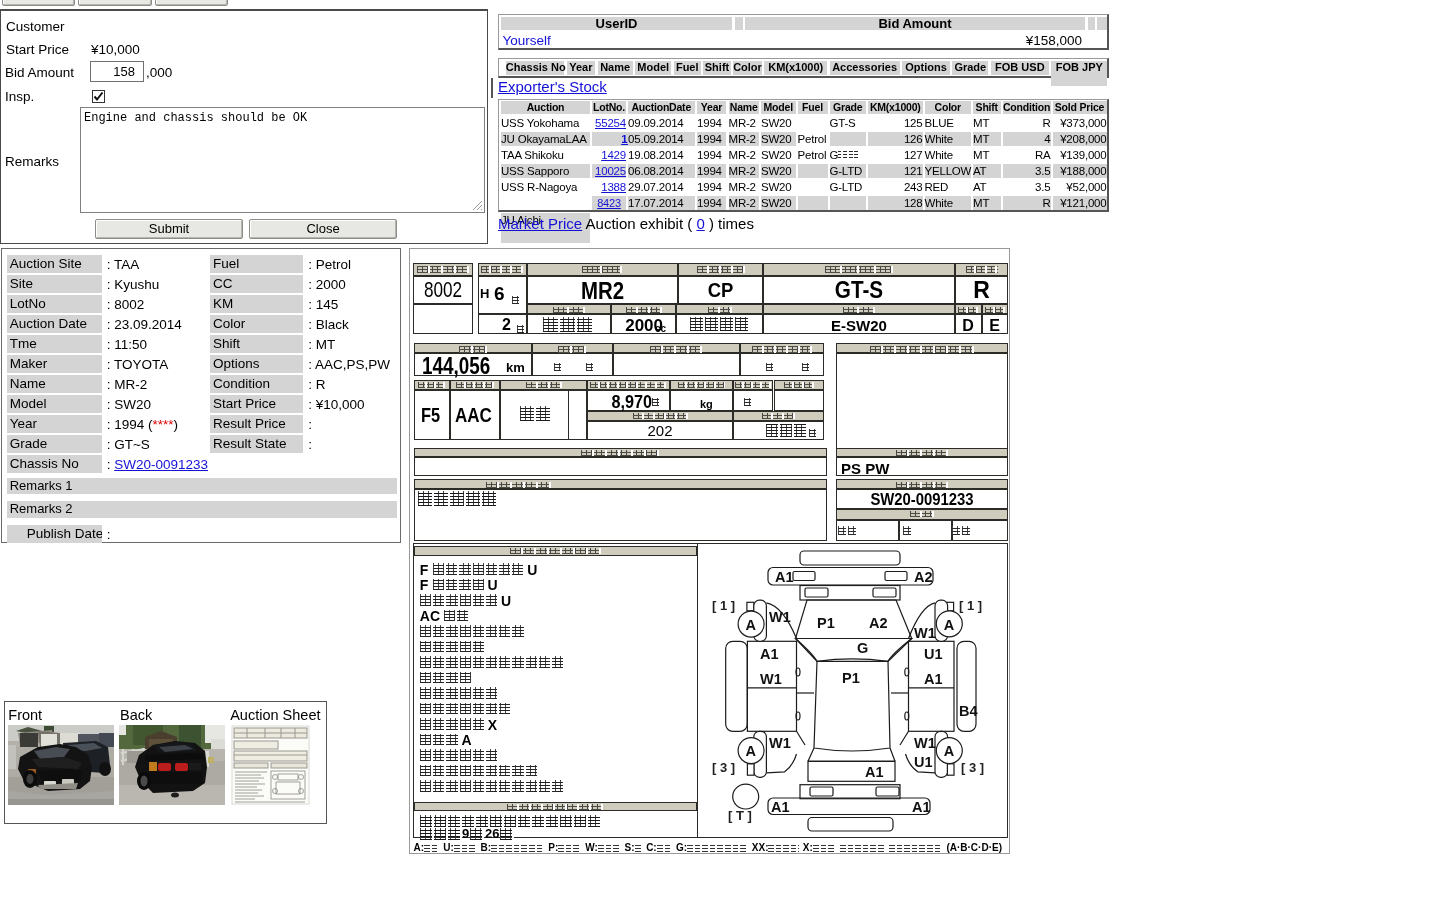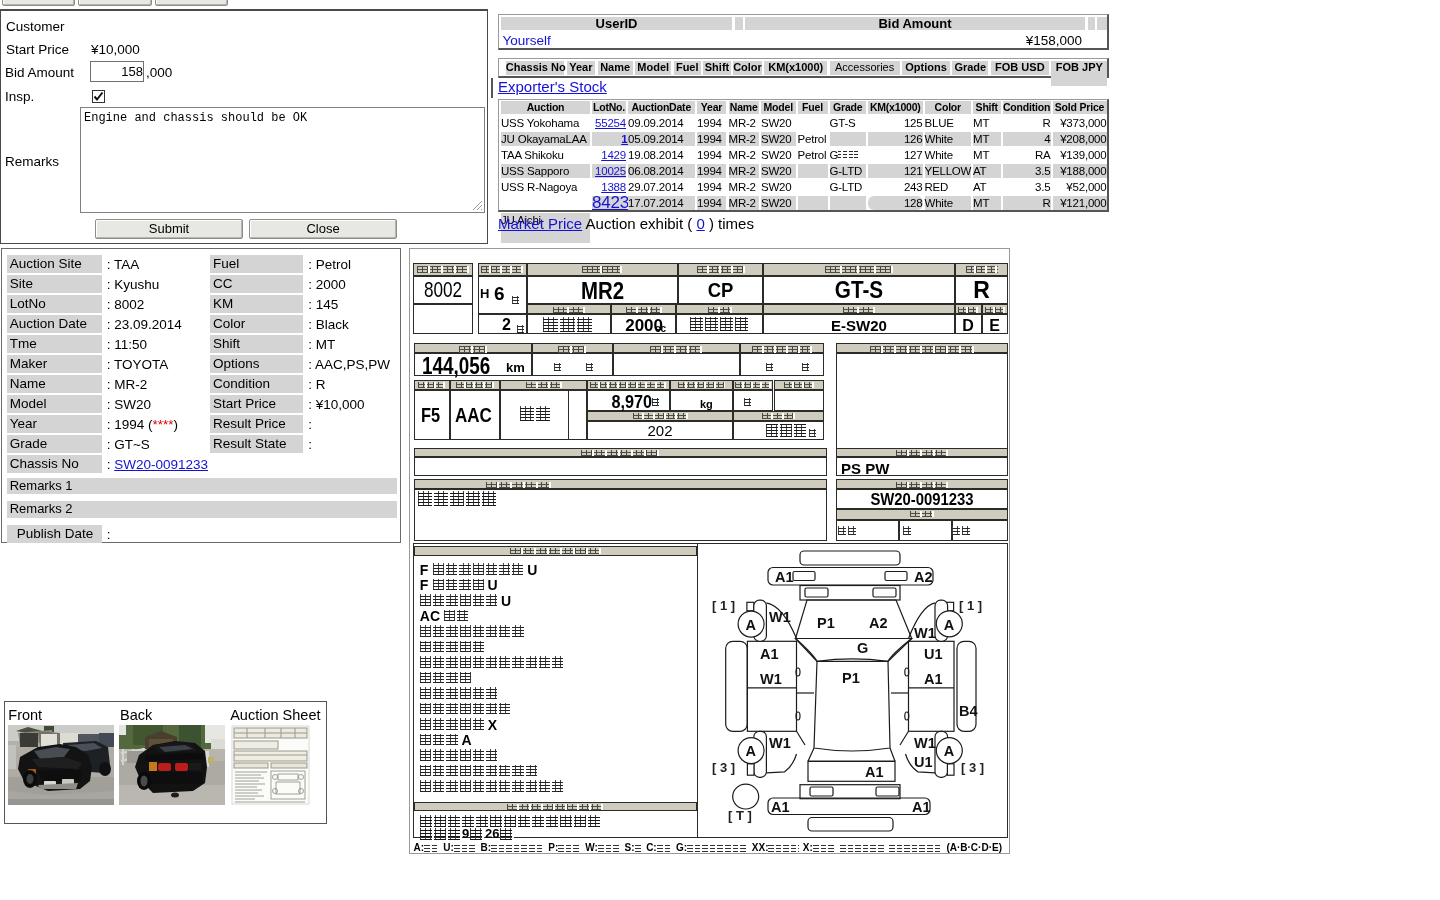--- a/index.html
+++ b/index.html
@@ -21,21 +21,21 @@
 <body>
 <div class="btn" style="left:2px;top:-17px;width:73px;height:23px"></div>
 <div class="btn" style="left:78px;top:-17px;width:74px;height:23px"></div>
 <div class="btn" style="left:155px;top:-17px;width:73px;height:23px"></div>
 
 <div class="ab" style="left:0px;top:9px;width:488px;height:234.5px;border:1px solid #4a4a4a;border-top:2px solid #4a4a4a"></div>
 <div class="lbl" style="left:6px;top:19px">Customer</div>
 <div class="lbl" style="left:6px;top:42px">Start Price</div>
 <div class="lbl" style="left:91px;top:42px">¥10,000</div>
 <div class="lbl" style="left:5px;top:65px">Bid Amount</div>
-<div class="ab" style="left:90px;top:61px;width:54px;height:21px;border:1px solid #707070;background:#fff;font-size:13px;text-align:right;line-height:19px;padding-right:0">158</div>
+<div class="ab" style="left:90px;top:61px;width:54px;height:21px;border:1px solid #707070;background:#fff;font-size:13px;text-align:right;line-height:19px;padding-right:8px">158</div>
 <div class="lbl" style="left:146px;top:65px">,000</div>
 <div class="lbl" style="left:5px;top:89px">Insp.</div>
 <div class="ab" style="left:92px;top:90px;width:13px;height:13px;border:1px solid #333;background:#fff">
     <svg width="11" height="11" viewBox="0 0 11 11" style="position:absolute;left:0px;top:0px">
       <path d="M1.5 5.5 L4 8.5 L9.5 1.5" stroke="#111" stroke-width="2" fill="none"></path>
     </svg>
   </div>
 <div class="lbl" style="left:5px;top:154px">Remarks</div>
 <div class="ab" style="left:80px;top:107px;width:405px;height:106px;border:1px solid #808080;background:#fff;font-family:'Liberation Mono',monospace;font-size:12px;padding:3px 3px">Engine and chassis should be OK</div>
 <svg class="ab" style="left:471px;top:199px" width="12" height="12">
@@ -57,21 +57,21 @@
 
 <div class="ab" style="left:498px;top:58px;width:611px;height:19.5px;border:1px solid #9a9a9a;border-right:2px solid #555;border-bottom:2px solid #555;background:#fff"></div>
 <div class="gc" style="left:505.8px;top:61px;width:58.1px;height:13.5px;font-size:11px;font-weight:bold;text-align:center;line-height:13.5px;overflow:visible">Chassis No</div>
 <div class="gc" style="left:566.9px;top:61px;width:28.0px;height:13.5px;font-size:11px;font-weight:bold;text-align:center;line-height:13.5px;overflow:visible">Year</div>
 <div class="gc" style="left:597.5px;top:61px;width:35.3px;height:13.5px;font-size:11px;font-weight:bold;text-align:center;line-height:13.5px;overflow:visible">Name</div>
 <div class="gc" style="left:634.9px;top:61px;width:36.6px;height:13.5px;font-size:11px;font-weight:bold;text-align:center;line-height:13.5px;overflow:visible">Model</div>
 <div class="gc" style="left:673.7px;top:61px;width:27.1px;height:13.5px;font-size:11px;font-weight:bold;text-align:center;line-height:13.5px;overflow:visible">Fuel</div>
 <div class="gc" style="left:703.0px;top:61px;width:28.0px;height:13.5px;font-size:11px;font-weight:bold;text-align:center;line-height:13.5px;overflow:visible">Shift</div>
 <div class="gc" style="left:733.1px;top:61px;width:28.8px;height:13.5px;font-size:11px;font-weight:bold;text-align:center;line-height:13.5px;overflow:visible">Color</div>
 <div class="gc" style="left:764.1px;top:61px;width:63.3px;height:13.5px;font-size:11px;font-weight:bold;text-align:center;line-height:13.5px;overflow:visible">KM(x1000)</div>
-<div class="gc" style="left:829.5px;top:61px;width:70.2px;height:13.5px;font-size:11px;font-weight:normal;text-align:center;line-height:13.5px;overflow:visible">Accessories</div>
+<div class="gc" style="left:829.5px;top:61px;width:70.2px;height:13.5px;font-size:11px;font-weight:bold;text-align:center;line-height:13.5px;overflow:visible">Accessories</div>
 <div class="gc" style="left:901.9px;top:61px;width:48.2px;height:13.5px;font-size:11px;font-weight:bold;text-align:center;line-height:13.5px;overflow:visible">Options</div>
 <div class="gc" style="left:952.2px;top:61px;width:36.2px;height:13.5px;font-size:11px;font-weight:bold;text-align:center;line-height:13.5px;overflow:visible">Grade</div>
 <div class="gc" style="left:990.6px;top:61px;width:58.5px;height:13.5px;font-size:11px;font-weight:bold;text-align:center;line-height:13.5px;overflow:visible">FOB USD</div>
 <div class="gc" style="left:1051.3px;top:61px;width:56.2px;height:25px;font-size:11px;font-weight:bold;text-align:center;line-height:13.5px;overflow:visible">FOB JPY</div>
 
 <div class="ab" style="left:498px;top:77.5px;font-size:15px"><span class="lnk">Exporter's Stock</span></div>
 
 <div class="ab" style="left:498px;top:99px;width:611px;height:113px;border:1px solid #9a9a9a;border-right:2px solid #555;border-bottom:2px solid #555;background:#fff"></div>
 <div class="gc" style="left:501px;top:100.5px;width:89.0px;height:13.5px;font-size:10.5px;font-weight:bold;text-align:center;line-height:13.5px;letter-spacing:-0.2px;overflow:hidden">Auction</div>
 <div class="gc" style="left:592px;top:100.5px;width:34.0px;height:13.5px;font-size:10.5px;font-weight:bold;text-align:center;line-height:13.5px;letter-spacing:-0.2px;overflow:hidden">LotNo.</div>
@@ -145,28 +145,28 @@
 <div class="ab" style="left:728.5px;top:179.5px;width:30.5px;height:14px;background:#fff;font-size:11.5px;line-height:14px;white-space:nowrap;letter-spacing:-0.2px;">MR-2</div>
 <div class="ab" style="left:761px;top:179.5px;width:34.5px;height:14px;background:#fff;font-size:11.5px;line-height:14px;white-space:nowrap;letter-spacing:-0.2px;">SW20</div>
 <div class="ab" style="left:797.5px;top:179.5px;width:30.0px;height:14px;background:#fff;font-size:11.5px;line-height:14px;white-space:nowrap;letter-spacing:-0.2px;"></div>
 <div class="ab" style="left:829.5px;top:179.5px;width:36.5px;height:14px;background:#fff;font-size:11.5px;line-height:14px;white-space:nowrap;letter-spacing:-0.2px;">G-LTD</div>
 <div class="ab" style="left:868px;top:179.5px;width:54.5px;height:14px;background:#fff;font-size:11.5px;line-height:14px;white-space:nowrap;letter-spacing:-0.2px;text-align:right;">243</div>
 <div class="ab" style="left:924.5px;top:179.5px;width:46.5px;height:14px;background:#fff;font-size:11.5px;line-height:14px;white-space:nowrap;letter-spacing:-0.2px;">RED</div>
 <div class="ab" style="left:973px;top:179.5px;width:27.5px;height:14px;background:#fff;font-size:11.5px;line-height:14px;white-space:nowrap;letter-spacing:-0.2px;">AT</div>
 <div class="ab" style="left:1002.5px;top:179.5px;width:48.0px;height:14px;background:#fff;font-size:11.5px;line-height:14px;white-space:nowrap;letter-spacing:-0.2px;text-align:right;">3.5</div>
 <div class="ab" style="left:1052.5px;top:179.5px;width:54.0px;height:14px;background:#fff;font-size:11.5px;line-height:14px;white-space:nowrap;letter-spacing:-0.2px;text-align:right;">¥52,000</div>
 <div class="ab" style="left:501px;top:213px;width:89.0px;height:30px;background:#d4d4d4;font-size:11.5px;line-height:14px;white-space:nowrap;letter-spacing:-0.2px;">JU Aichi</div>
-<div class="ab" style="left:592px;top:195.5px;width:34.0px;height:14px;background:#d4d4d4;font-size:17px;line-height:14px;white-space:nowrap;letter-spacing:-0.2px;text-align:center;"><span class="lnk">8423</span></div>
+<div class="ab" style="left:592px;top:195.5px;width:34.0px;height:14px;background:#d4d4d4;font-size:11px;line-height:14px;white-space:nowrap;letter-spacing:-0.2px;text-align:center;"><span class="lnk">8423</span></div>
 <div class="ab" style="left:628px;top:195.5px;width:66.5px;height:14px;background:#d4d4d4;font-size:11.5px;line-height:14px;white-space:nowrap;letter-spacing:-0.2px;">17.07.2014</div>
 <div class="ab" style="left:697px;top:195.5px;width:29.0px;height:14px;background:#d4d4d4;font-size:11.5px;line-height:14px;white-space:nowrap;letter-spacing:-0.2px;">1994</div>
 <div class="ab" style="left:728.5px;top:195.5px;width:30.5px;height:14px;background:#d4d4d4;font-size:11.5px;line-height:14px;white-space:nowrap;letter-spacing:-0.2px;">MR-2</div>
 <div class="ab" style="left:761px;top:195.5px;width:34.5px;height:14px;background:#d4d4d4;font-size:11.5px;line-height:14px;white-space:nowrap;letter-spacing:-0.2px;">SW20</div>
 <div class="ab" style="left:797.5px;top:195.5px;width:30.0px;height:14px;background:#d4d4d4;font-size:11.5px;line-height:14px;white-space:nowrap;letter-spacing:-0.2px;"></div>
 <div class="ab" style="left:829.5px;top:195.5px;width:36.5px;height:14px;background:#d4d4d4;font-size:11.5px;line-height:14px;white-space:nowrap;letter-spacing:-0.2px;"></div>
-<div class="ab" style="left:868px;top:195.5px;width:54.5px;height:14px;background:#d4d4d4;font-size:11.5px;line-height:14px;white-space:nowrap;letter-spacing:-0.2px;text-align:right;border-radius:6px;">128</div>
+<div class="ab" style="left:868px;top:195.5px;width:54.5px;height:14px;background:#d4d4d4;font-size:11.5px;line-height:14px;white-space:nowrap;letter-spacing:-0.2px;text-align:right;">128</div>
 <div class="ab" style="left:924.5px;top:195.5px;width:46.5px;height:14px;background:#d4d4d4;font-size:11.5px;line-height:14px;white-space:nowrap;letter-spacing:-0.2px;">White</div>
 <div class="ab" style="left:973px;top:195.5px;width:27.5px;height:14px;background:#d4d4d4;font-size:11.5px;line-height:14px;white-space:nowrap;letter-spacing:-0.2px;">MT</div>
 <div class="ab" style="left:1002.5px;top:195.5px;width:48.0px;height:14px;background:#d4d4d4;font-size:11.5px;line-height:14px;white-space:nowrap;letter-spacing:-0.2px;text-align:right;">R</div>
 <div class="ab" style="left:1052.5px;top:195.5px;width:54.0px;height:14px;background:#d4d4d4;font-size:11.5px;line-height:14px;white-space:nowrap;letter-spacing:-0.2px;text-align:right;">¥121,000</div>
 
 <div class="ab" style="left:498px;top:214.5px;font-size:15px"><span class="lnk">Market Price</span> <span style="color:#000">Auction exhibit ( <span class="lnk">0</span> ) times</span></div>
 
 <div class="ab" style="left:1px;top:247.5px;width:399.5px;height:295.5px;border:1px solid #6a6a6a"></div>
 <div class="gc" style="left:6.7px;top:255px;width:95px;height:18px;font-size:13.5px;line-height:18px;padding-left:3px">Auction Site</div>
 <div class="lbl" style="left:106.7px;top:257px">: TAA</div>
@@ -205,21 +205,21 @@
 <div class="gc" style="left:210px;top:415px;width:93.3px;height:18px;font-size:13.5px;line-height:18px;padding-left:3px">Result Price</div>
 <div class="lbl" style="left:308.3px;top:417px">: </div>
 <div class="gc" style="left:6.7px;top:435px;width:95px;height:18px;font-size:13.5px;line-height:18px;padding-left:3px">Grade</div>
 <div class="lbl" style="left:106.7px;top:437px">: GT~S</div>
 <div class="gc" style="left:210px;top:435px;width:93.3px;height:18px;font-size:13.5px;line-height:18px;padding-left:3px">Result State</div>
 <div class="lbl" style="left:308.3px;top:437px">: </div>
 <div class="gc" style="left:6.7px;top:455px;width:95px;height:18px;font-size:13.5px;line-height:18px;padding-left:3px">Chassis No</div>
 <div class="lbl" style="left:106.7px;top:457px">: <span class="lnk">SW20-0091233</span></div>
 <div class="gc" style="left:6.7px;top:477.5px;width:390px;height:16.5px;font-size:13px;line-height:16.5px;padding-left:3px">Remarks 1</div>
 <div class="gc" style="left:6.7px;top:501px;width:390px;height:16.5px;font-size:13px;line-height:16.5px;padding-left:3px">Remarks 2</div>
-<div class="gc" style="left:6.7px;top:524.5px;width:95px;height:18px;font-size:13.5px;line-height:18px;padding-left:10px">Publish Date</div>
+<div class="gc" style="left:6.7px;top:524.5px;width:95px;height:18px;font-size:13.5px;line-height:18px;padding-left:20px">Publish Date</div>
 <div class="lbl" style="left:106.7px;top:526.5px">:</div>
 
 <div class="ab" style="left:3.8px;top:700.9px;width:323.5px;height:123px;border:1px solid #555"></div>
 <div class="lbl" style="left:8.3px;top:706.5px;font-size:14.5px">Front</div>
 <div class="lbl" style="left:120px;top:706.5px;font-size:14.5px">Back</div>
 <div class="lbl" style="left:230.2px;top:706.5px;font-size:14.5px">Auction Sheet</div>
 <svg class="ab" style="left:8.3px;top:725.2px" width="106" height="80" viewBox="0 0 106 80">
 <rect width="106" height="80" fill="#b3b1aa"></rect>
 <rect x="0" y="0" width="106" height="16" fill="#cbccc8"></rect>
 <polygon points="8,6 20,2 34,6 22,9" fill="#49523f"></polygon>

